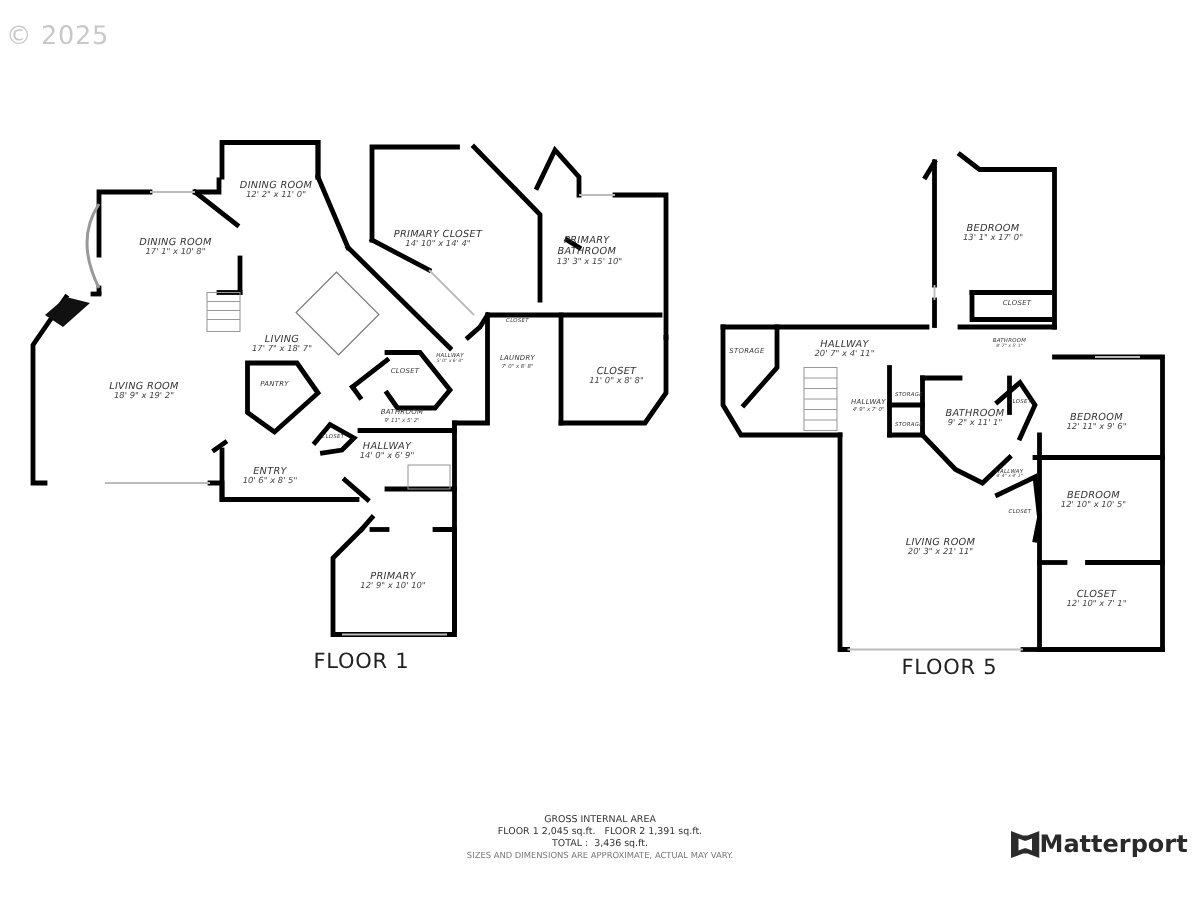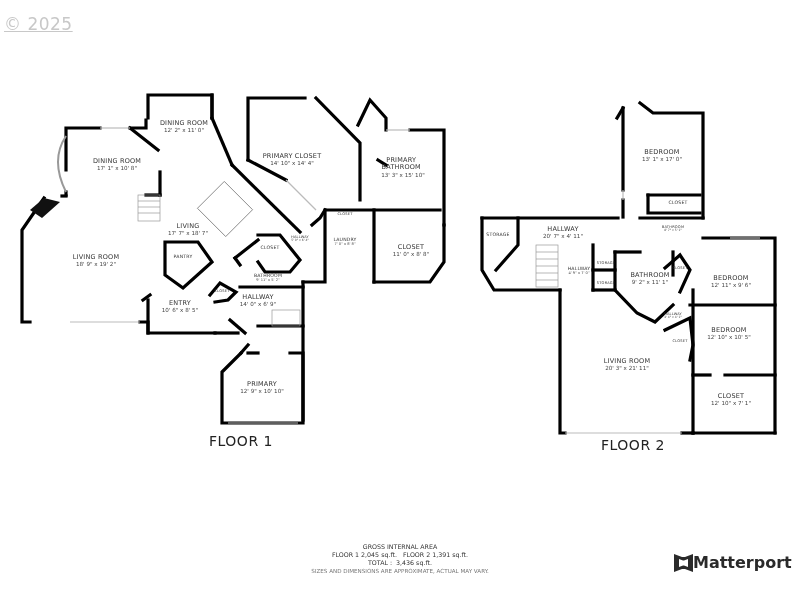--- a/index.html
+++ b/index.html
@@ -1,19 +1,19 @@
 <!DOCTYPE html>
 <html><head>
 <meta charset="utf-8">
 <style>
   html, body { margin:0; padding:0; background:#ffffff; }
   body { width:800px; height:600px; position:relative; overflow:hidden; font-family:"DejaVu Sans", sans-serif; color:#222; }
-  .copyright { position:absolute; left:4px; top:14px; font-size:17px; color:#c8c8c8; letter-spacing:0.5px;text-decoration:underline; }
+  .copyright { position:absolute; left:4px; top:14px; font-size:17px; color:#c8c8c8; letter-spacing:0.5px; }
   svg.plan { position:absolute; left:0; top:0; }
-  .room-label { position:absolute; text-align:center; transform:translate(-50%,-50%); white-space:nowrap; line-height:1.15; }
+  .room-label { position:absolute; text-align:center; transform:translate(-50%,-50%); white-space:nowrap; line-height:1.15;font-style:italic; }
   .room-label .name { font-size:6.5px; color:#333; letter-spacing:0.2px; }
   .room-label .dim { font-size:5.6px; color:#444; }
   .room-label.small .name { font-size:4.6px; }
   .room-label.small .dim { font-size:3.6px; }
   .room-label.tiny .name { font-size:3.6px; }
   .room-label.tiny .dim { font-size:3px; }
   .floor-title { position:absolute; font-size:14px; color:#222; letter-spacing:0.5px; }
   .footer { position:absolute; left:400px; top:543px; transform:translateX(-50%); text-align:center; line-height:1.25; }
   .footer .l1, .footer .l2, .footer .l3 { font-size:6.3px; color:#333; }
   .footer .l4 { font-size:5.6px; color:#777; margin-top:1px; }
@@ -153,21 +153,21 @@
       <div class="dim">12' 2" x 11' 0"</div>
     </div>
   <div class="room-label" style="left:117px;top:165px">
       <div class="name">DINING ROOM</div>
       <div class="dim">17' 1" x 10' 8"</div>
     </div>
   <div class="room-label" style="left:292px;top:160px">
       <div class="name">PRIMARY CLOSET</div>
       <div class="dim">14' 10" x 14' 4"</div>
     </div>
-  <div class="room-label" style="left:403px;top:168px">
+  <div class="room-label" style="left:393px;top:168px">
       <div class="name" style="width:40px;white-space:normal">PRIMARY BATHROOM</div>
       <div class="dim">13' 3" x 15' 10"</div>
     </div>
   <div class="room-label" style="left:188px;top:230px">
       <div class="name">LIVING</div>
       <div class="dim">17' 7" x 18' 7"</div>
     </div>
   <div class="room-label" style="left:96px;top:261px">
       <div class="name">LIVING ROOM</div>
       <div class="dim">18' 9" x 19' 2"</div>
@@ -193,21 +193,21 @@
   <div class="room-label tiny" style="left:345px;top:214px">
       <div class="name">CLOSET</div>
     </div>
   <div class="room-label tiny" style="left:300px;top:239px">
       <div class="name">HALLWAY</div>
       <div class="dim">5' 0" x 6' 4"</div>
     </div>
   <div class="room-label tiny" style="left:222px;top:291px">
       <div class="name">CLOSET</div>
     </div>
-  <div class="room-label" style="left:180px;top:307px">
+  <div class="room-label" style="left:180px;top:318px">
       <div class="name">ENTRY</div>
       <div class="dim">10' 6" x 8' 5"</div>
     </div>
   <div class="room-label" style="left:258px;top:301px">
       <div class="name">HALLWAY</div>
       <div class="dim">14' 0" x 6' 9"</div>
     </div>
   <div class="room-label" style="left:262px;top:388px">
       <div class="name">PRIMARY</div>
       <div class="dim">12' 9" x 10' 10"</div>
@@ -267,21 +267,21 @@
       <div class="name">CLOSET</div>
     </div>
   <div class="room-label" style="left:627px;top:365px">
       <div class="name">LIVING ROOM</div>
       <div class="dim">20' 3" x 21' 11"</div>
     </div>
   <div class="room-label" style="left:731px;top:400px">
       <div class="name">CLOSET</div>
       <div class="dim">12' 10" x 7' 1"</div>
     </div>
-  <div class="floor-title" style="left:601px;top:437px">FLOOR 2</div>
+  <div class="floor-title" style="left:601px;top:437px">FLOOR 5</div>
 </div>
 
 <div class="footer">
   <div class="l1">GROSS INTERNAL AREA</div>
   <div class="l2" style="white-space:pre">FLOOR 1 2,045 sq.ft.   FLOOR 2 1,391 sq.ft.</div>
   <div class="l3" style="white-space:pre">TOTAL :  3,436 sq.ft.</div>
   <div class="l4">SIZES AND DIMENSIONS ARE APPROXIMATE, ACTUAL MAY VARY.</div>
 </div>
 
 <div class="brand">

